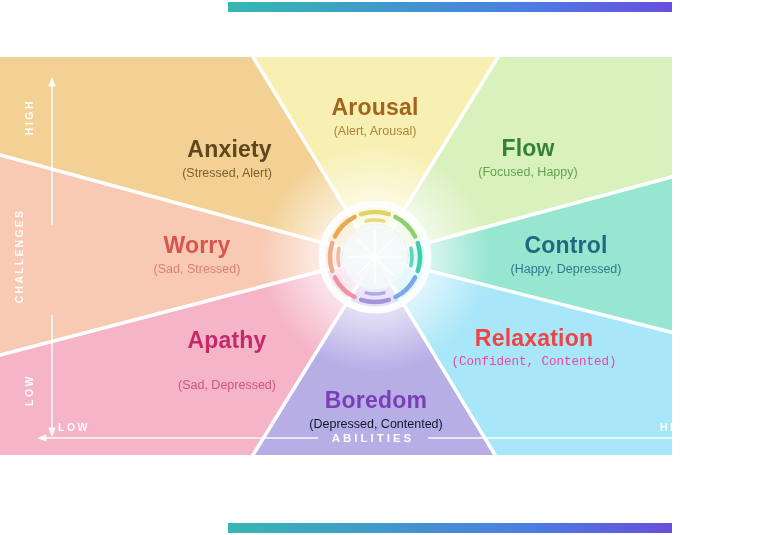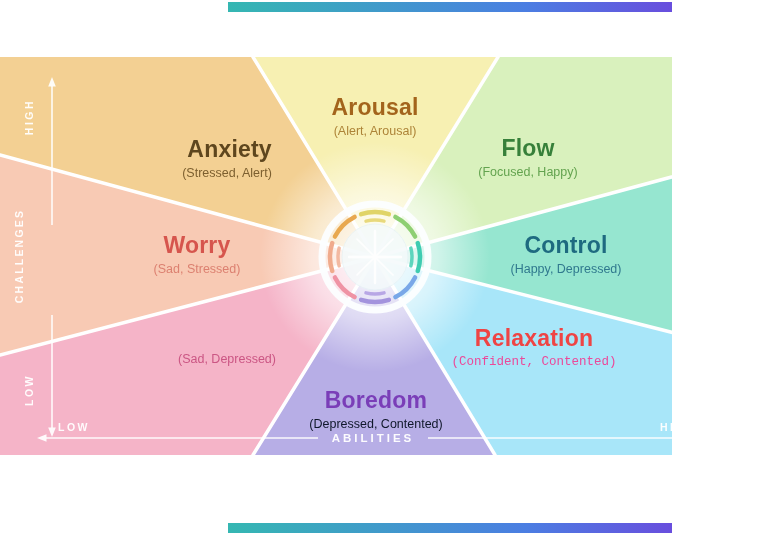--- a/index.html
+++ b/index.html
@@ -137,20 +137,21 @@
     </div>
     <div class="wlabel" style="left:197px;top:176px">
       <span class="t" style="color: rgb(214, 85, 77);">Worry</span>
       <span class="s" style="color: rgb(220, 128, 112);">(Sad, Stressed)</span>
     </div>
     <div class="wlabel" style="left:566px;top:176px">
       <span class="t" style="color: rgb(30, 106, 128);">Control</span>
       <span class="s" style="color: rgb(48, 121, 142);">(Happy, Depressed)</span>
     </div>
     <div class="wlabel" style="left:227px;top:271px">
+      <span class="t" style="color: rgb(197, 42, 104);">Apathy</span>
       <span class="s" style="color: rgb(203, 86, 132); margin-top: 24px;">(Sad, Depressed)</span>
     </div>
     <div class="wlabel" style="left:534px;top:269px">
       <span class="t" style="color: #ef4444;">Relaxation</span>
       <span class="s" style="color: #ec4899; font-family: Liberation Mono, monospace;">(Confident, Contented)</span>
     </div>
     <div class="wlabel" style="left:376px;top:315px">
       <span class="t" style="color: rgb(122, 62, 184); margin-top: 16px;">Boredom</span>
       <span class="s" style="color: #0f172a;">(Depressed, Contented)</span>
     </div>

